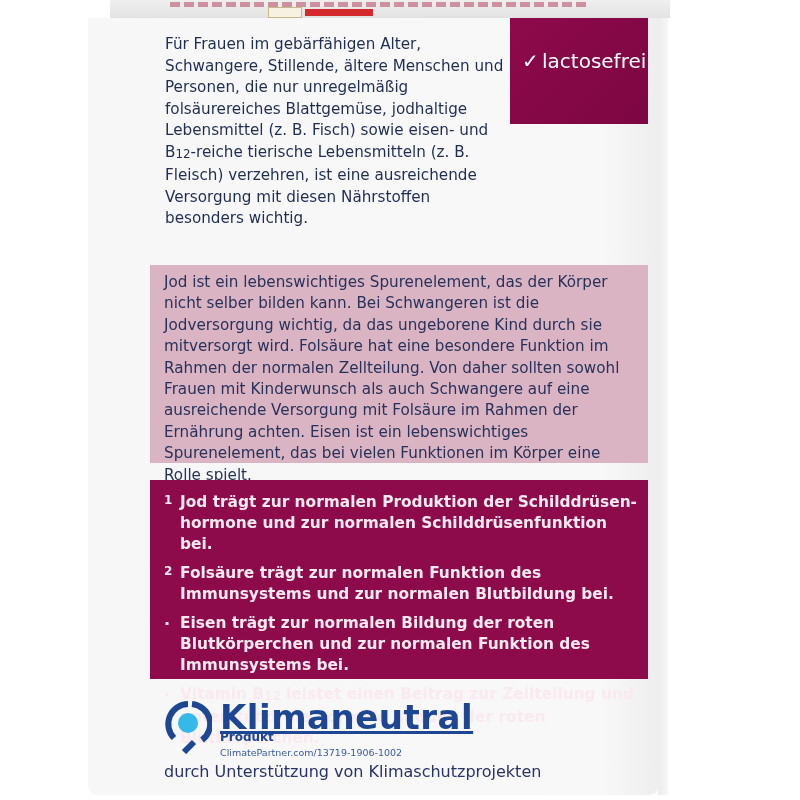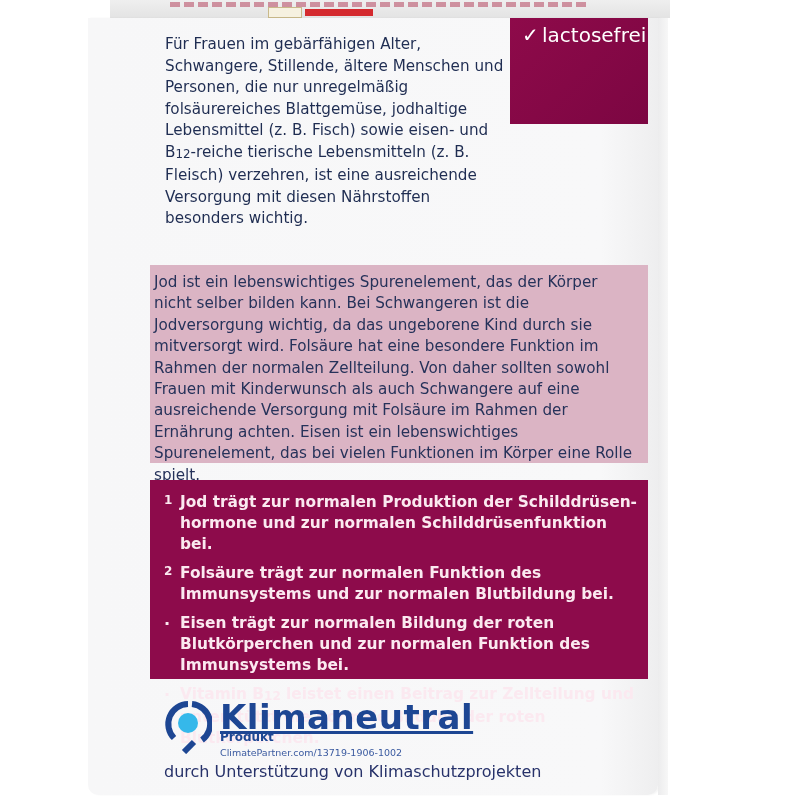--- a/index.html
+++ b/index.html
@@ -28,33 +28,33 @@
     border-radius:0 0 10px 10px;
     box-shadow: 2px 0 2px rgba(0,0,0,0.05);
   }
   .side-edge {
     position:absolute; left:658px; top:18px; width:10px; height:777px;
     background:linear-gradient(90deg,#ececed,#f7f7f7);
   }
   .badge {
     position:absolute; left:510px; top:18px; width:138px; height:106px;
     background:linear-gradient(135deg,#8e0a4a 0%, #7c0642 100%);
-    color:#fff; box-sizing:border-box; padding:2px 0 0 12px;
+    color:#fff; box-sizing:border-box; padding:28px 0 0 12px;
   }
   .badge-item { font-size:20px; line-height:30px; font-weight:500; white-space:nowrap; }
   .check { display:inline-block; width:20px; font-weight:400; }
   .intro {
     position:absolute; left:165px; top:34px; width:340px;
     color:#1f2d52; font-size:15.2px; line-height:21.5px;
   }
   .intro p { margin:0 0 8px 0; }
   sub.b { font-size:0.78em; vertical-align:-0.12em; }
   .pink {
     position:absolute; left:150px; top:265px; width:498px; height:198px;
-    background:#dbb4c4; box-sizing:border-box; padding:7px 14px 0 4px;
+    background:#dbb4c4; box-sizing:border-box; padding:7px 14px 0 14px;
     color:#26325a; font-size:15.2px; line-height:21.4px;
   }
   .magenta {
     position:absolute; left:150px; top:480px; width:498px; height:199px;
     background:#8d0b4b; box-sizing:border-box; padding:12px 10px 0 14px;
     color:#fbe9f0; font-size:15.4px; line-height:21px; font-weight:bold;
   }
   .claim { display:flex; margin-bottom:8px; }
   .claim .mark { width:16px; flex:0 0 16px; font-size:12px; line-height:16px; }
   .claim .mark.dot { font-size:16px; line-height:21px; }

